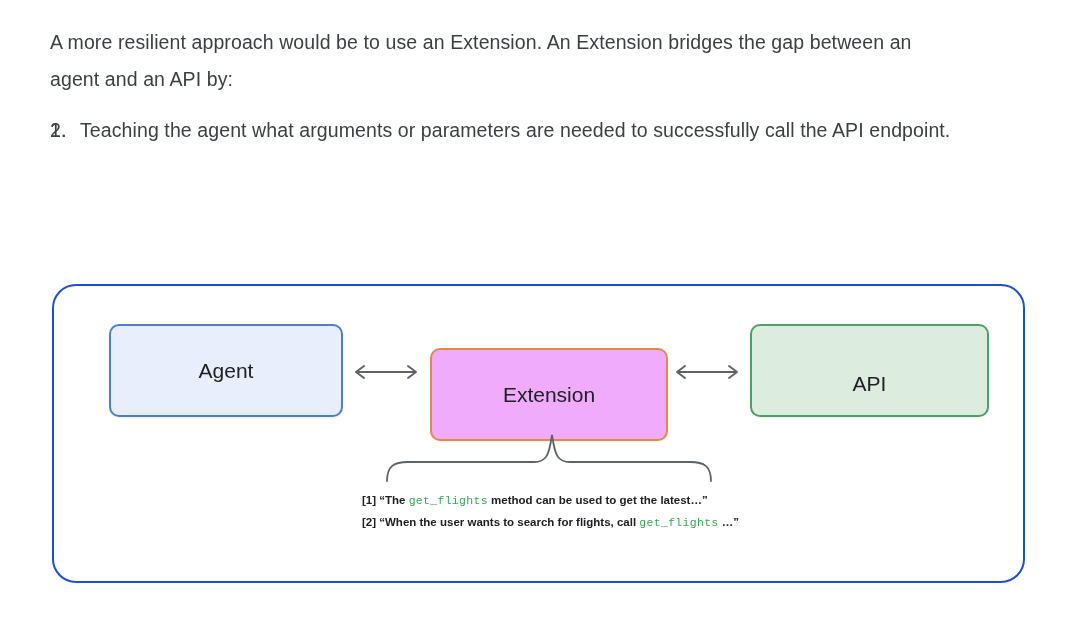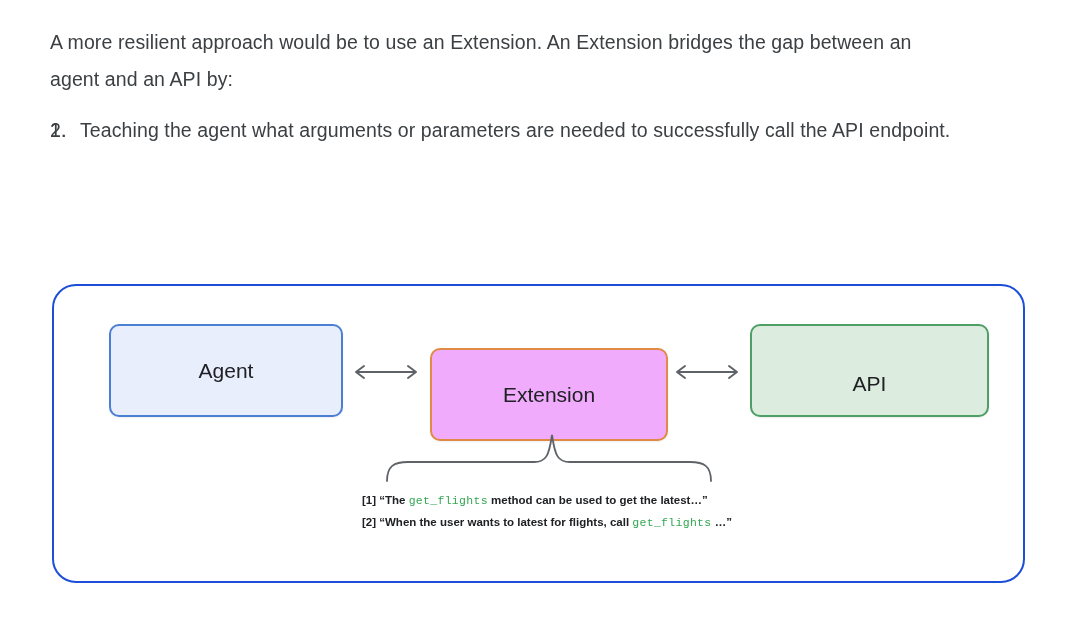--- a/index.html
+++ b/index.html
@@ -188,17 +188,17 @@
              C171,24 174,30 186,30 L306,30 C320,30 327,34 327,49" fill="none" stroke="#5f6368" stroke-width="1.8" stroke-linecap="round"></path>
   </svg>
 
   <div class="ann">
     <div class="ann-line">
       <span>[1]</span>
       <span>“The </span><span class="code">get_flights</span><span> method can be used to get the latest…”</span>
     </div>
     <div class="ann-line">
       <span>[2]</span>
-      <span>“When the user wants to latest for flights, call </span><span class="code">get_flights</span><span> …”</span>
+      <span>“When the user wants to search for flights, call </span><span class="code">get_flights</span><span> …”</span>
     </div>
   </div>
 
 </div>
 
 </body></html>

